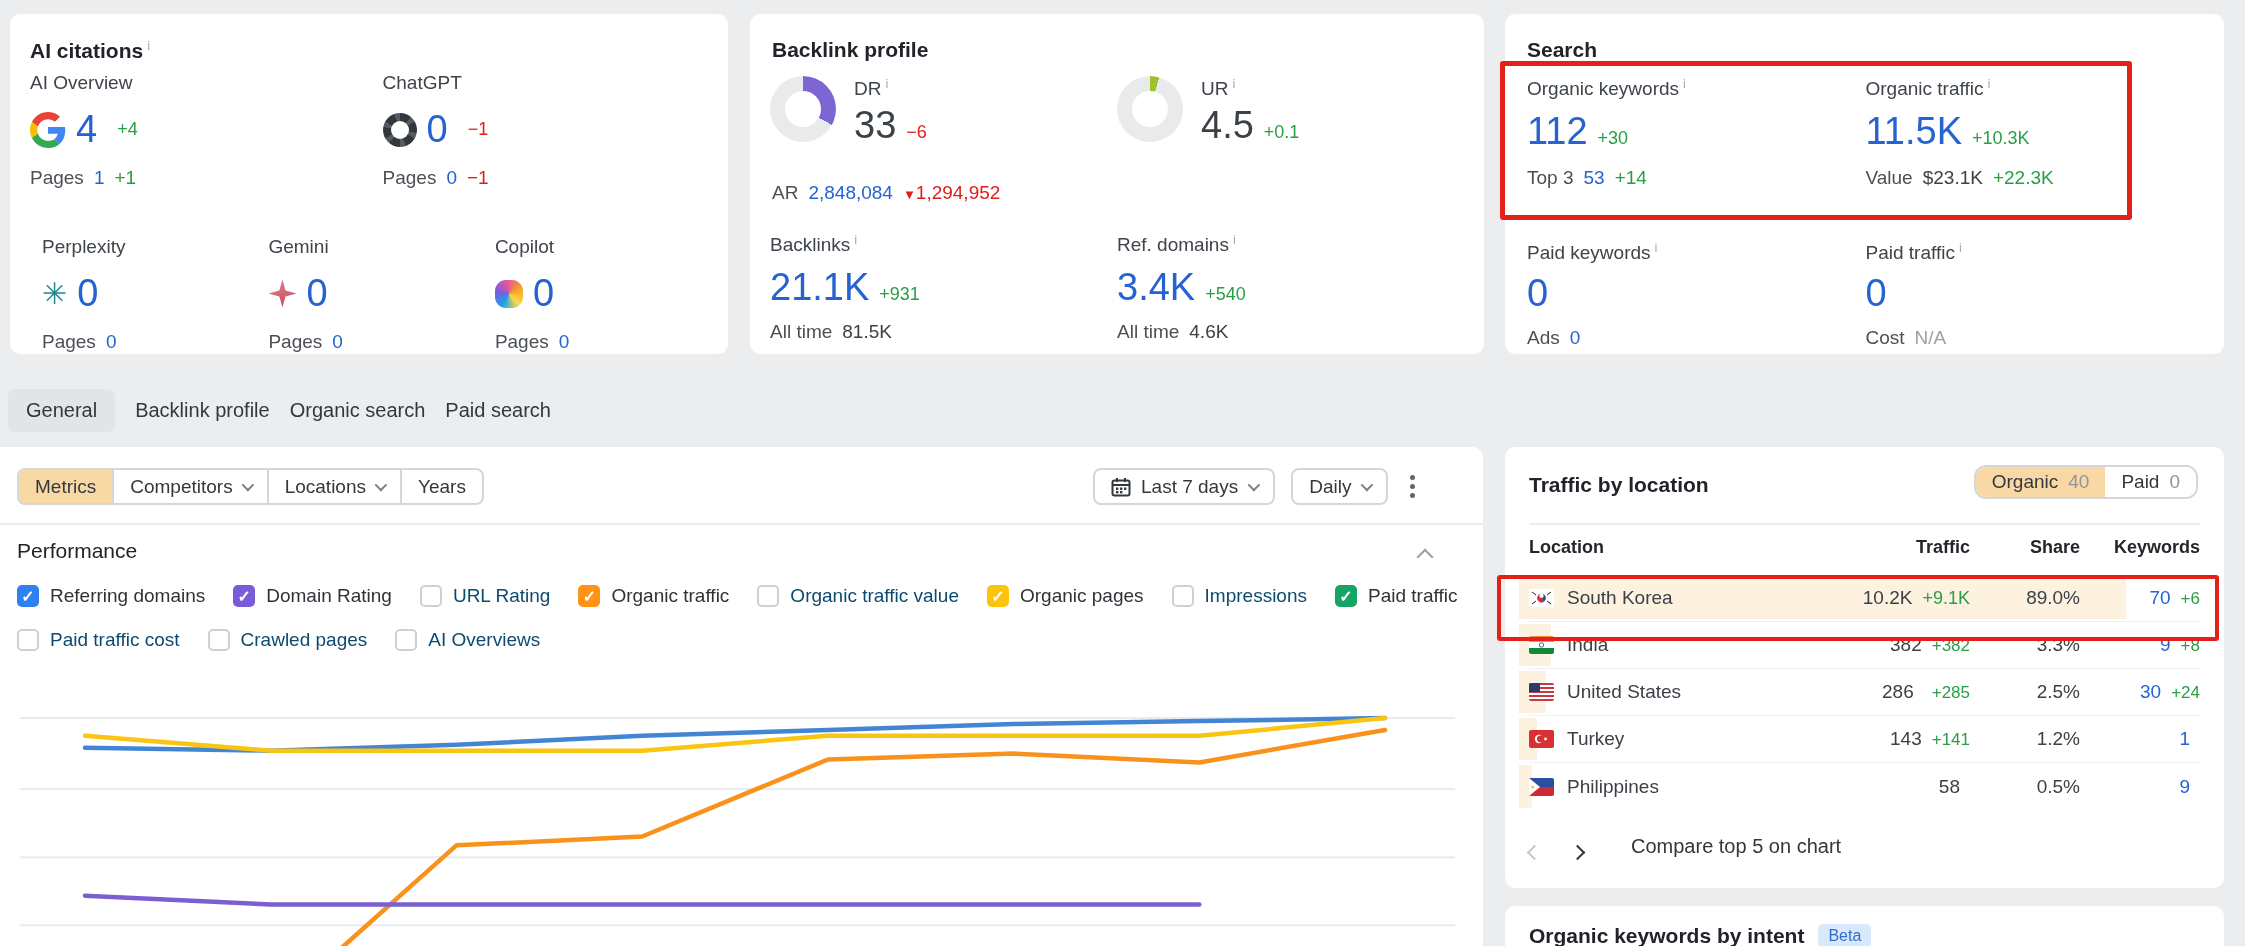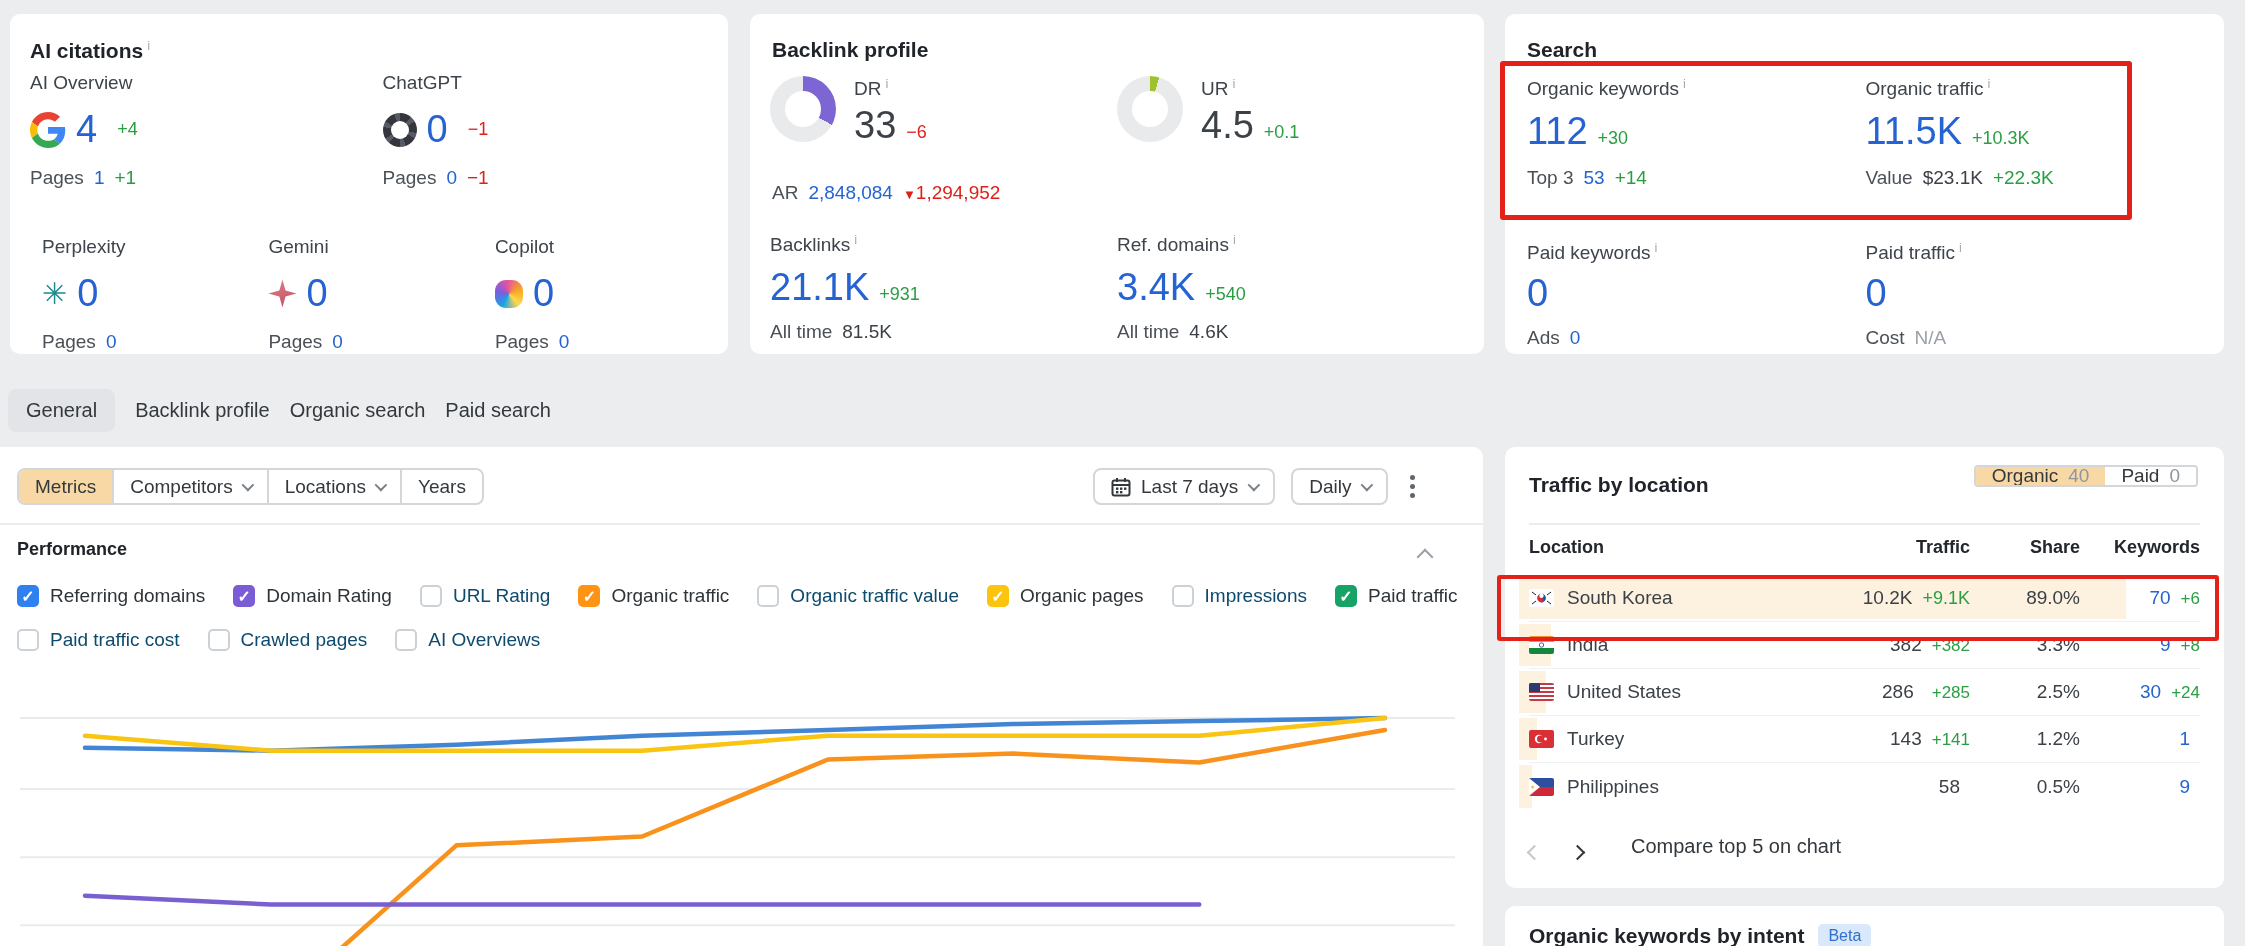--- a/index.html
+++ b/index.html
@@ -55,32 +55,32 @@
   .filter-group { position:absolute; left:17px; top:21px; display:flex; height:37px; border:2px solid #d3d7da; border-radius:8px; overflow:hidden; background:#fff; }
   .filter-seg { display:flex; align-items:center; gap:9px; padding:0 16px; font-size:19px; color:#33383d; border-left:2px solid #d3d7da; cursor:pointer; }
   .filter-seg:first-child { border-left:none; }
   .filter-seg.peach { background:#f8d9a6; }
   .chev { width:9px; height:9px; border-right:2px solid #7a8087; border-bottom:2px solid #7a8087; transform:rotate(45deg) translateY(-2px); }
   .date-controls { position:absolute; left:1093px; top:21px; display:flex; gap:16px; align-items:center; }
   .btn { display:flex; align-items:center; gap:10px; height:37px; padding:0 16px; border:2px solid #d3d7da; border-radius:8px; background:#fff; font-size:19px; color:#33383d; cursor:pointer; }
   .kebab { display:flex; flex-direction:column; gap:4px; padding:6px; cursor:pointer; }
   .kebab span { width:5px; height:5px; border-radius:50%; background:#5f666d; }
   .panel-divider { position:absolute; left:0; right:0; top:76px; height:2px; background:#eaecee; }
-  .perf-title { position:absolute; left:17px; top:92px; font-size:18px; font-weight:bold; color:#20242a; }
+  .perf-title { position:absolute; left:17px; top:92px; font-size:21px; font-weight:normal; color:#20242a; }
   .collapse-chev { position:absolute; right:52px; top:104px; width:12px; height:12px; border-right:2.5px solid #9aa1a8; border-bottom:2.5px solid #9aa1a8; transform:rotate(225deg); cursor:pointer; }
   .metric-row { position:absolute; left:17px; display:flex; gap:28px; align-items:center; }
   .metric { display:flex; gap:11px; align-items:center; font-size:19px; color:#2e3338; cursor:pointer; }
   .metric.muted { color:#0c4a6e; }
   .cb { width:22px; height:22px; border-radius:5px; border:2px solid #ccd1d6; background:#fff; position:relative; flex:0 0 auto; }
   .cb.on { border:none; }
   .cb.on::after { content:"✓"; position:absolute; inset:0; color:#fff; font-size:16px; font-weight:bold; display:flex; align-items:center; justify-content:center; }
 
   
   .tl-title { position:absolute; left:24px; top:26px; font-size:21px; font-weight:bold; color:#20242a; }
-  .toggle { position:absolute; right:26px; top:18px; display:flex; border:2px solid #d3d7da; border-radius:4px; overflow:hidden; height:22px;margin-left:13px; }
+  .toggle { position:absolute; right:26px; top:18px; display:flex; border:2px solid #d3d7da; border-radius:12px; overflow:hidden; height:34px;margin-left:13px; }
   .toggle .seg { display:flex; align-items:center; gap:10px; padding:0 16px; font-size:19px; color:#33383d; cursor:pointer; background:#fff; }
   .toggle .seg.active { background:#f8d9a6; }
   .toggle .count { color:#8f959b; }
   .tl-head { position:absolute; left:24px; right:24px; top:90px; display:grid; grid-template-columns:1fr 170px 110px 120px; font-size:18px; font-weight:bold; color:#23272c; }
   .tl-head .r { text-align:right; }
   .tl-rows { position:absolute; left:24px; right:24px; top:128px; }
   .tl-row { position:relative; height:47px; display:grid; grid-template-columns:1fr 170px 110px 120px; align-items:center; border-bottom:1.5px solid #eef0f2; font-size:19px; color:#3c4147; cursor:pointer; }
   .tl-row:last-child { border-bottom:none; }
   .sharebar { position:absolute; left:-10px; top:2px; bottom:2px; background:#fdf1df; z-index:0; }
   .tl-cell { position:relative; z-index:1; }

